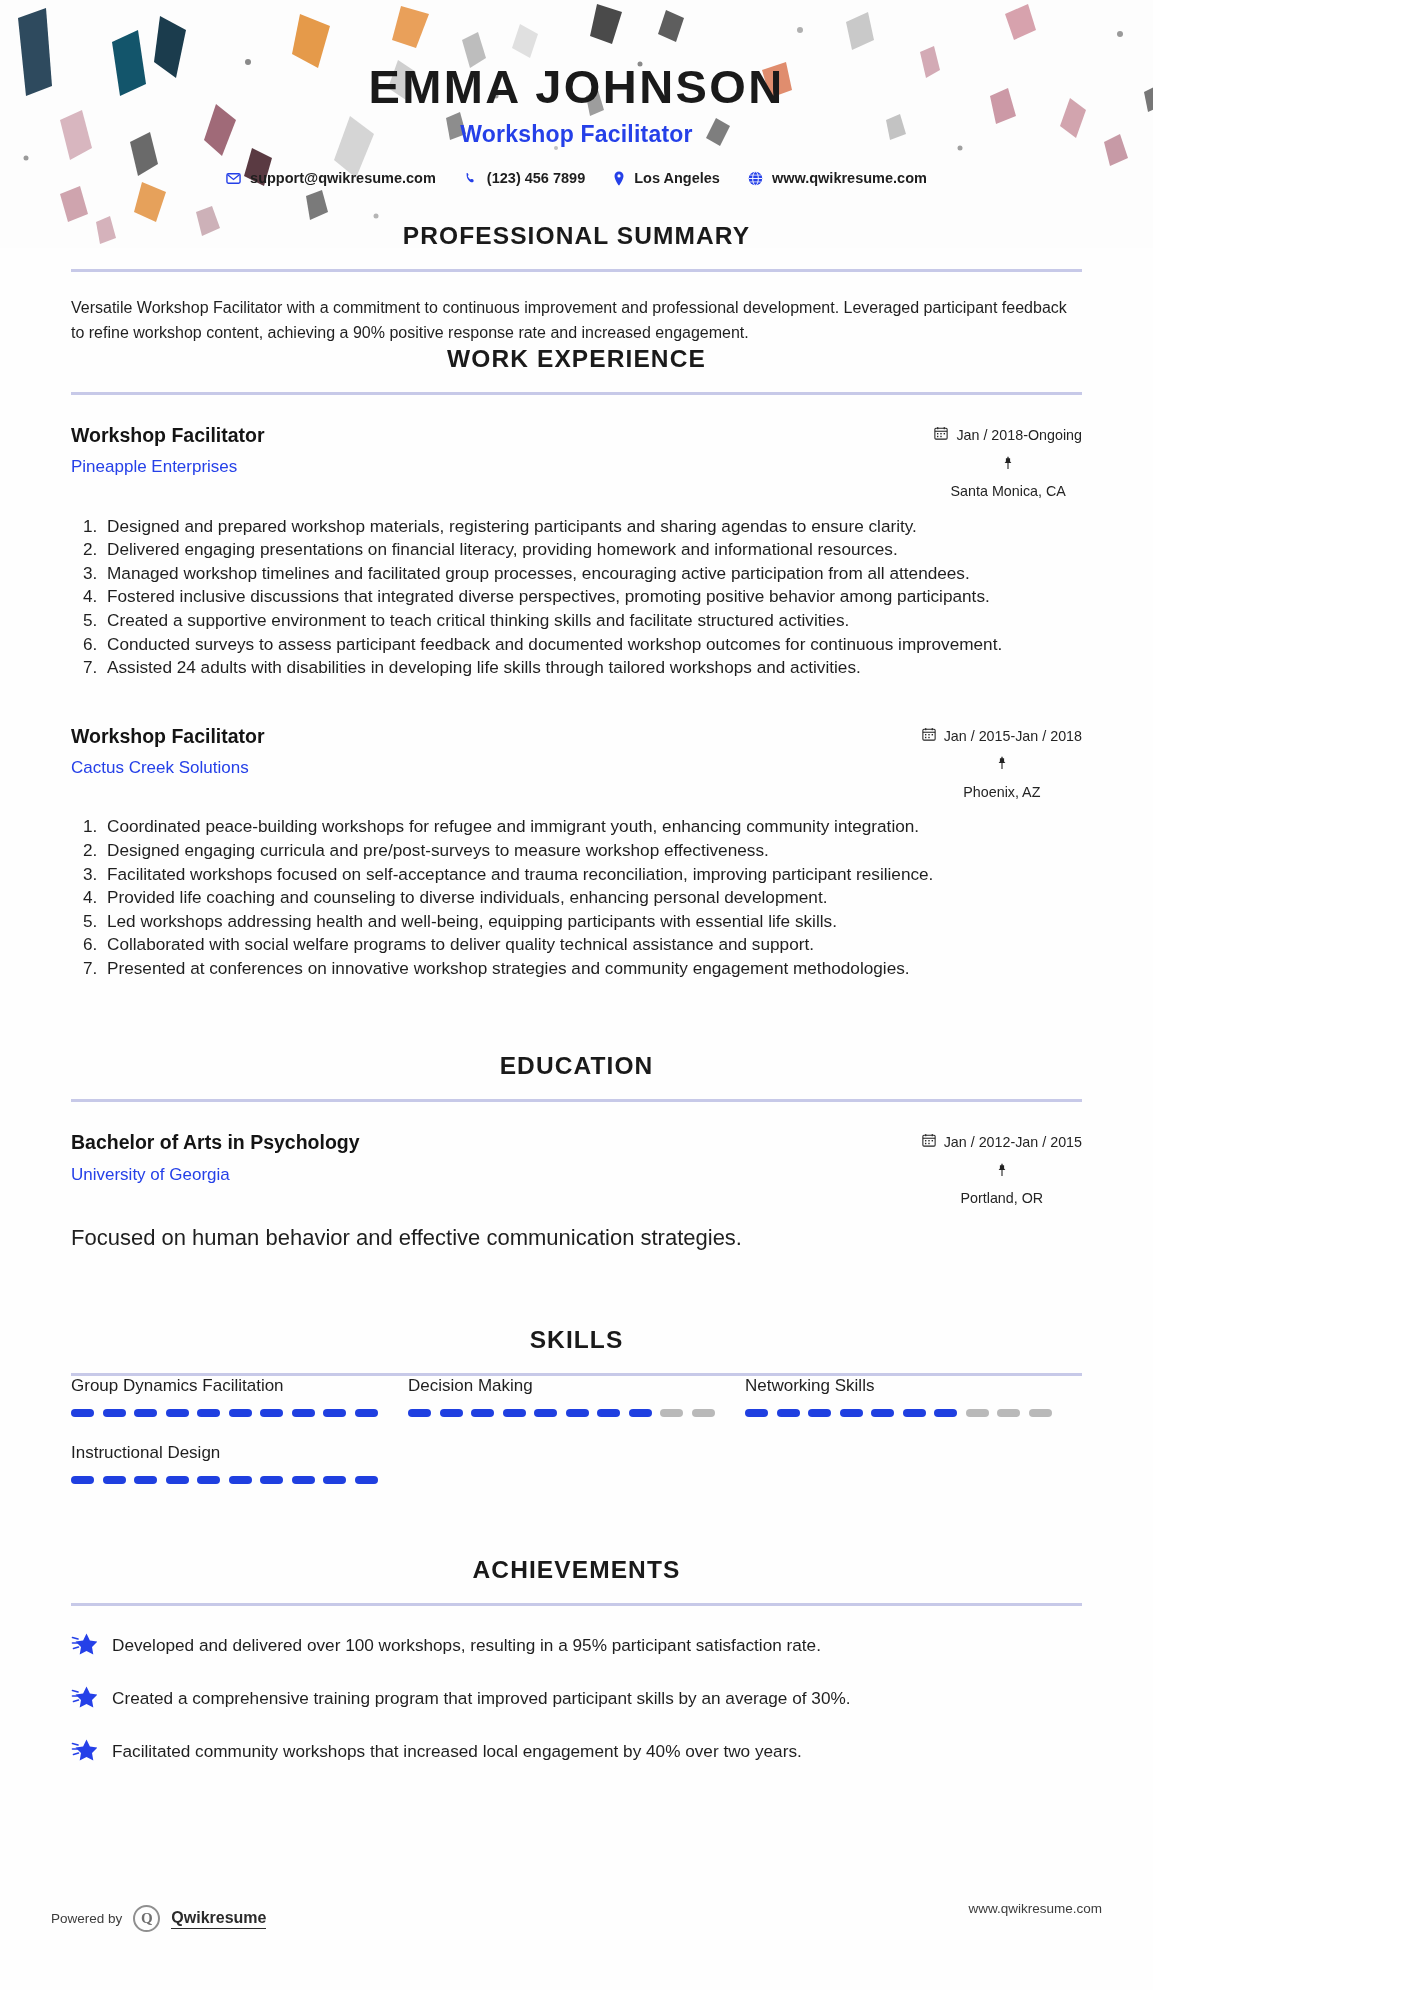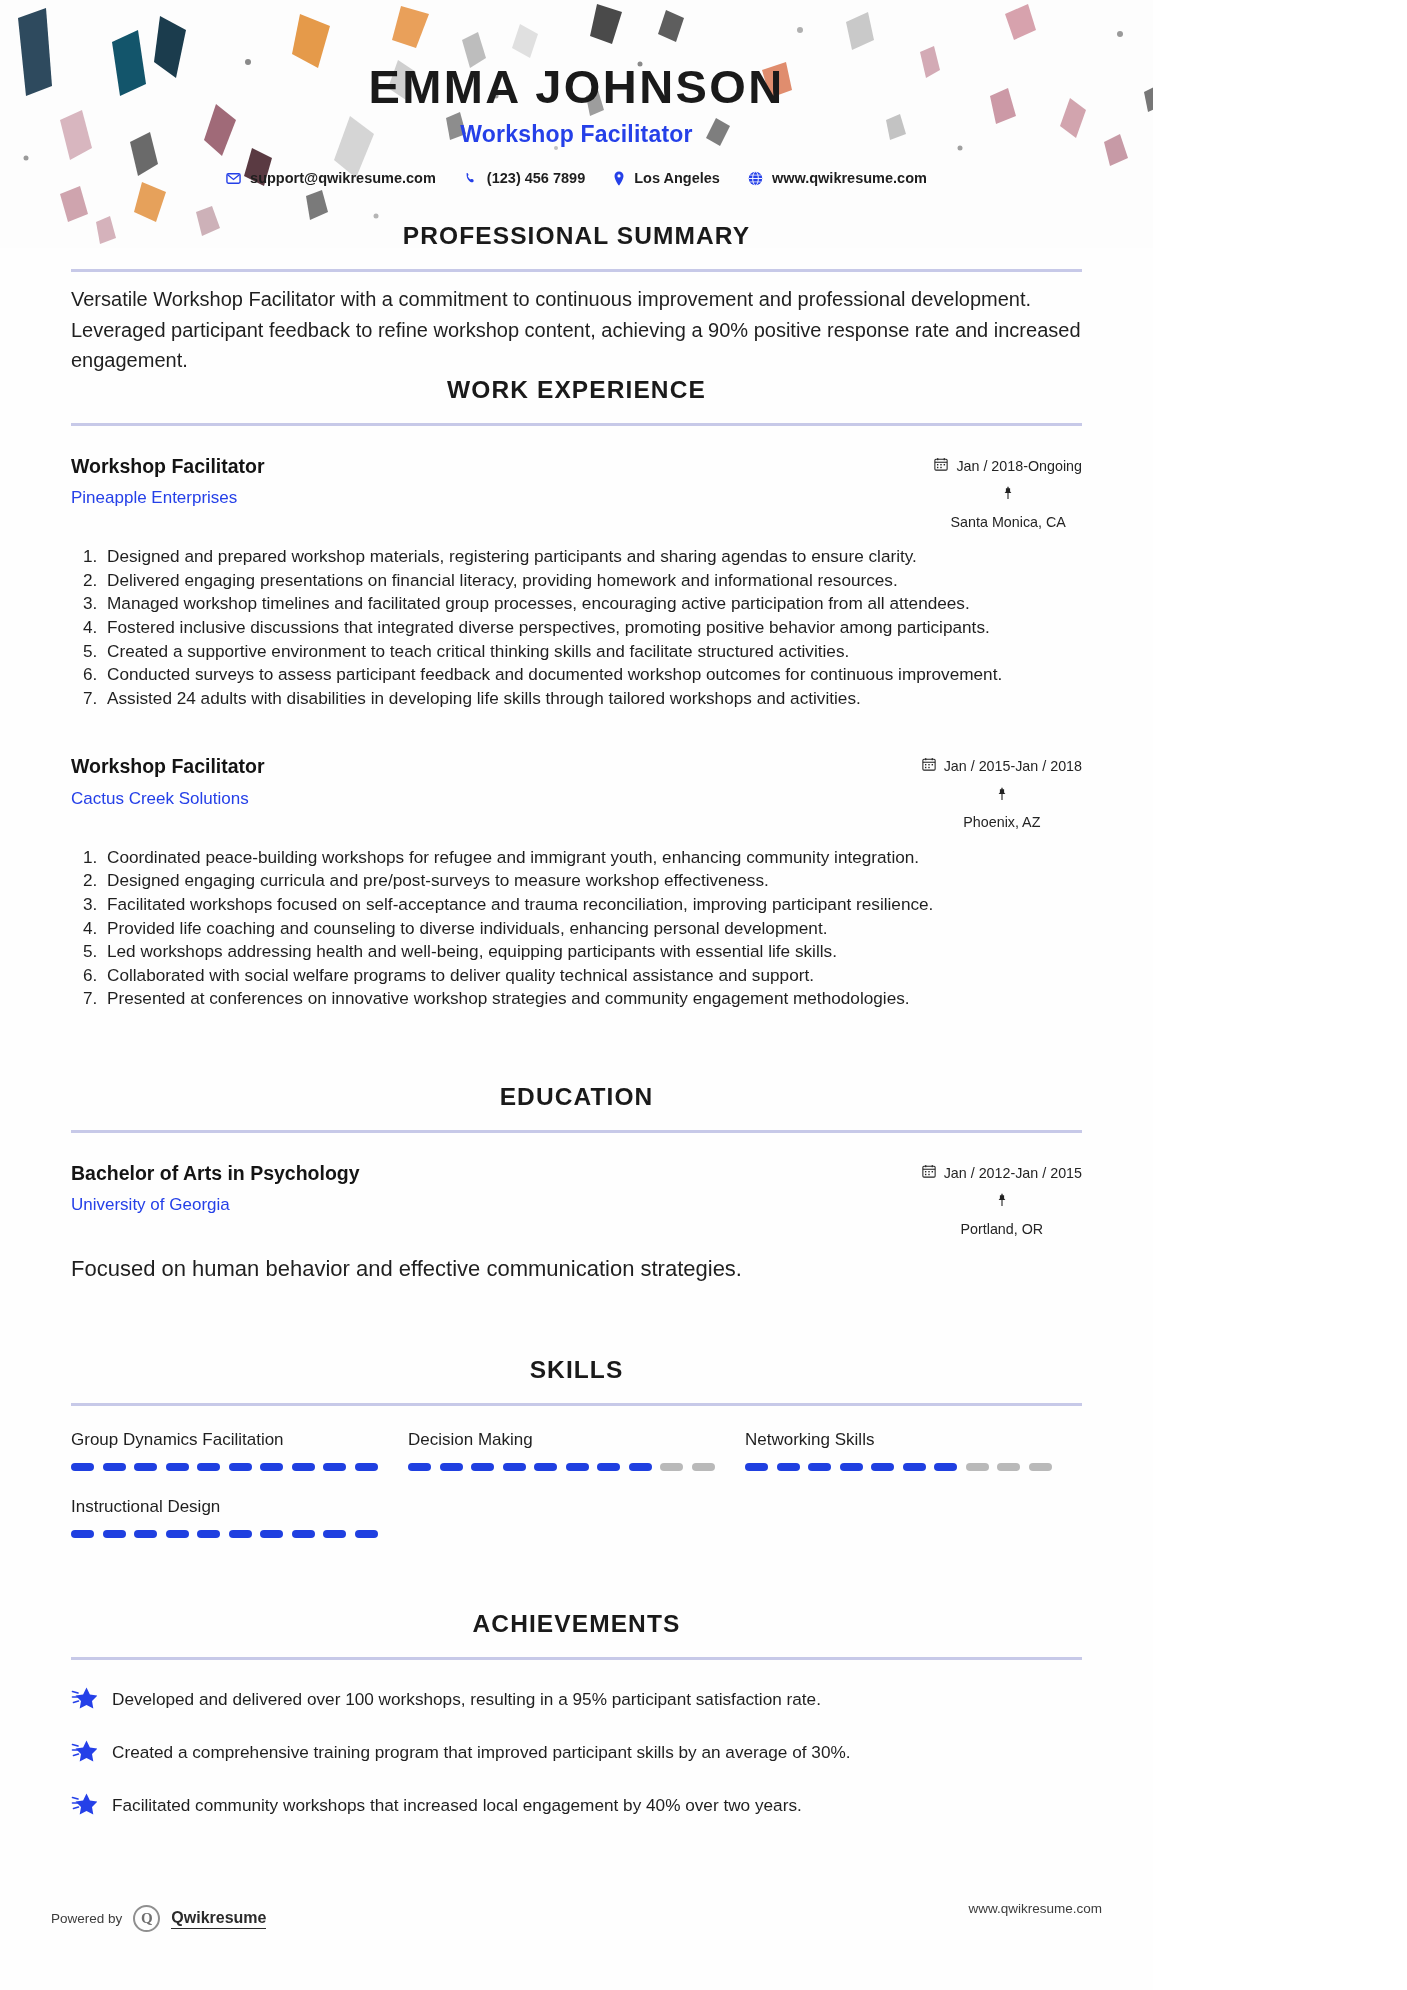--- a/index.html
+++ b/index.html
@@ -80,22 +80,22 @@
     font-weight: 700;
     letter-spacing: 1.1px;
     color: #1a1a1a;
   }
   .rule {
     height: 3px;
     background: #c7c9e8;
     margin-top: 19px;
   }
   .summary-text {
-    margin-top: 12px;
-    font-size: 20px;
+    margin-top: 24px;
+    font-size: 16px;
     line-height: 1.52;
     color: #1f1f1f;
   }
 
   .sec-wrap { margin-top: 0; }
   .sec-gap-1 { }
   .sec-gap-2 { margin-top: 72px; }
 
   .entry { margin-top: 28px; }
   .entry-head {
@@ -145,21 +145,20 @@
   }
   .edu-desc {
     margin-top: 14px;
     font-size: 22px;
     line-height: 1.45;
     color: #1f1f1f;
   }
 
   
   .skills-grid {
-    margin-top: 24px;
     display: grid;
     grid-template-columns: repeat(3, 1fr);
     row-gap: 26px;
     column-gap: 0px;
   }
   .skill-name {
     font-size: 17px;
     color: #1f1f1f;
     margin-bottom: 13px;
   }

